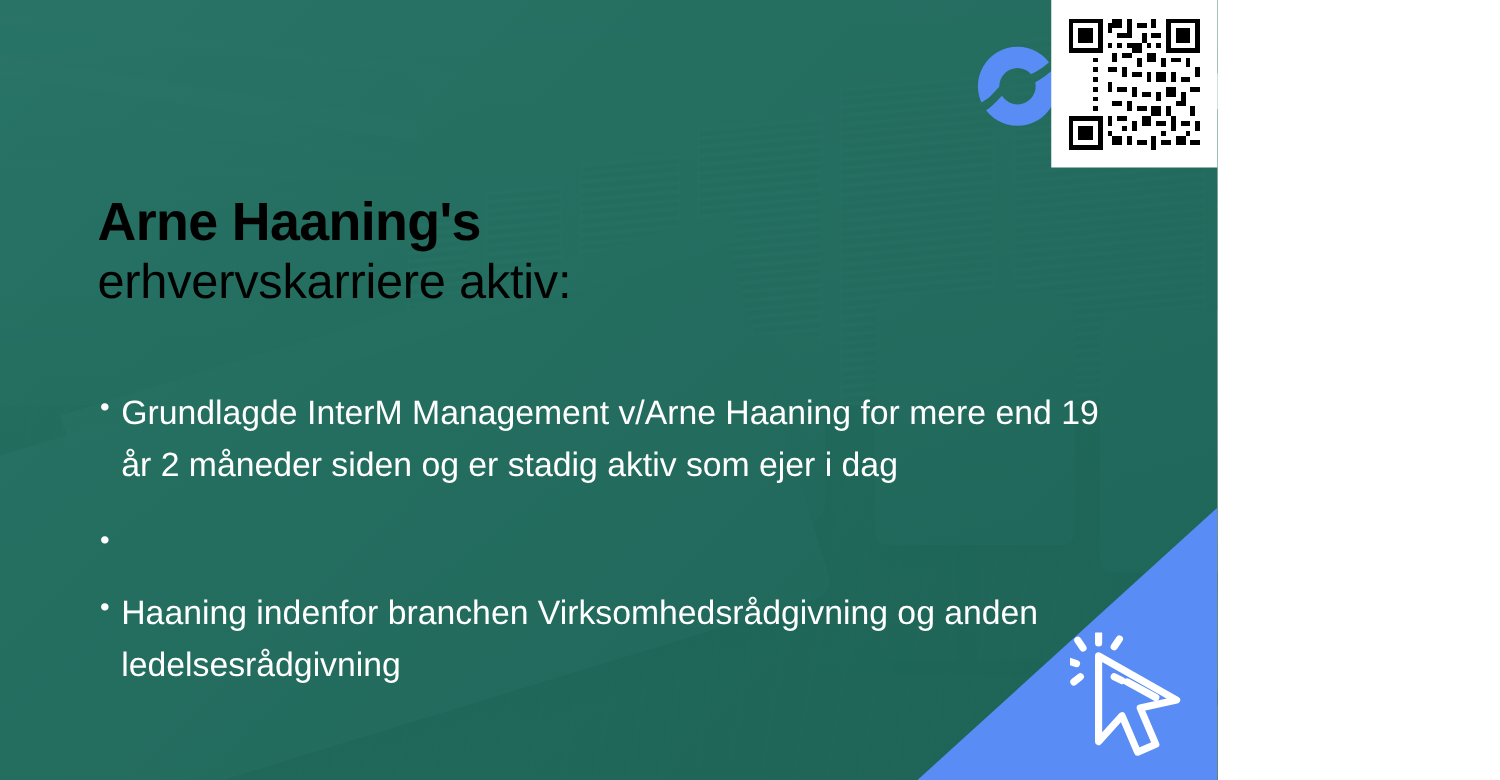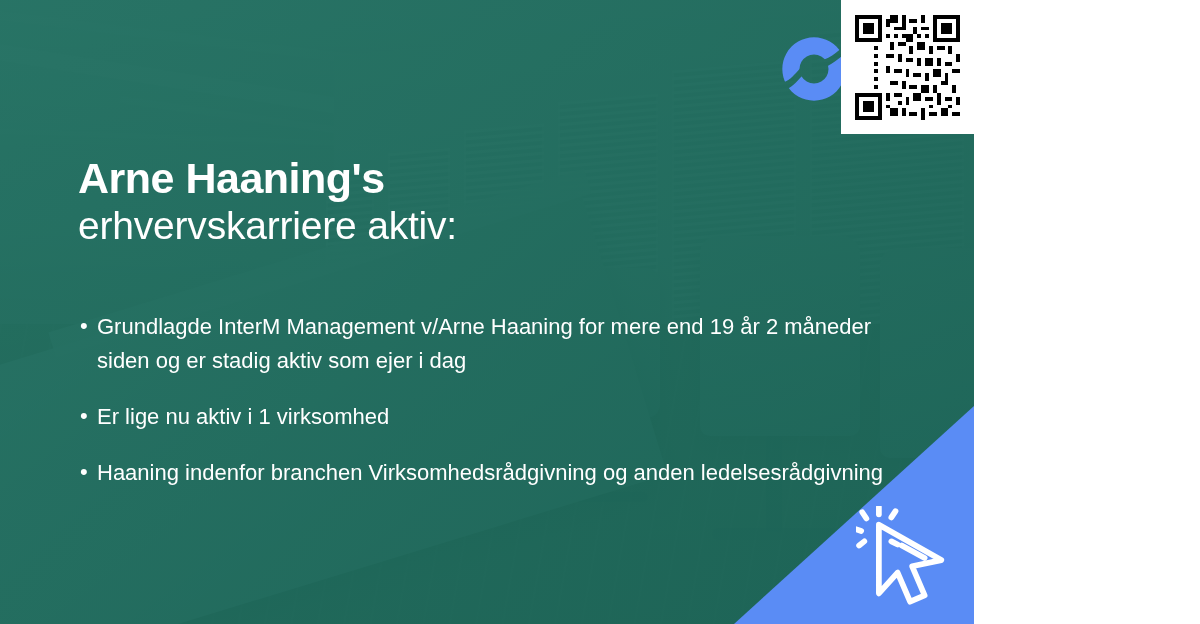--- a/index.html
+++ b/index.html
@@ -185,21 +185,21 @@
     display: flex;
     align-items: center;
     justify-content: center;
   }
   .qr-panel svg { display: block; }
 
   
   .headline {
     position: absolute;
     left: 78px; top: 155px;
-    color: #ffffff;
+    color: #000000;
   }
   .headline .line1 {
     font-size: 43px;
     font-weight: bold;
     line-height: 1.1;
     letter-spacing: -0.5px;
     white-space: nowrap;
   }
   .headline .line2 {
     font-size: 39px;
@@ -221,21 +221,21 @@
     margin-bottom: 22px;
   }
   .bullet-dot {
     flex: 0 0 auto;
     width: 17px;
     font-size: 22px;
     line-height: 32px;
     color: #ffffff;
   }
   .bullet-text {
-    font-size: 22px;
+    font-size: 27px;
     line-height: 1.55;
     font-weight: normal;
     color: #ffffff;
   }
 
   
   .corner-triangle {
     position: absolute;
     right: 0; bottom: 0;
     width: 240px; height: 218px;
@@ -413,21 +413,20 @@
     <div class="line2">erhvervskarriere aktiv:</div>
   </div>
 
   <div class="bullets">
     <div class="bullet">
       <span class="bullet-dot">•</span>
       <span class="bullet-text">Grundlagde InterM Management v/Arne Haaning for mere end 19 år 2 måneder siden og er stadig aktiv som ejer i dag</span>
     </div>
     <div class="bullet">
       <span class="bullet-dot">•</span>
-      <span class="bullet-text">Er lige nu aktiv i 1 virksomhed</span>
     </div>
     <div class="bullet">
       <span class="bullet-dot">•</span>
       <span class="bullet-text">Haaning indenfor branchen Virksomhedsrådgivning og anden ledelsesrådgivning</span>
     </div>
   </div>
 
   <div class="corner-triangle"></div>
   <svg class="cursor-icon" viewBox="0 0 100 100">
     <g fill="none" stroke="#ffffff" stroke-width="5.5" stroke-linecap="round" stroke-linejoin="round">

